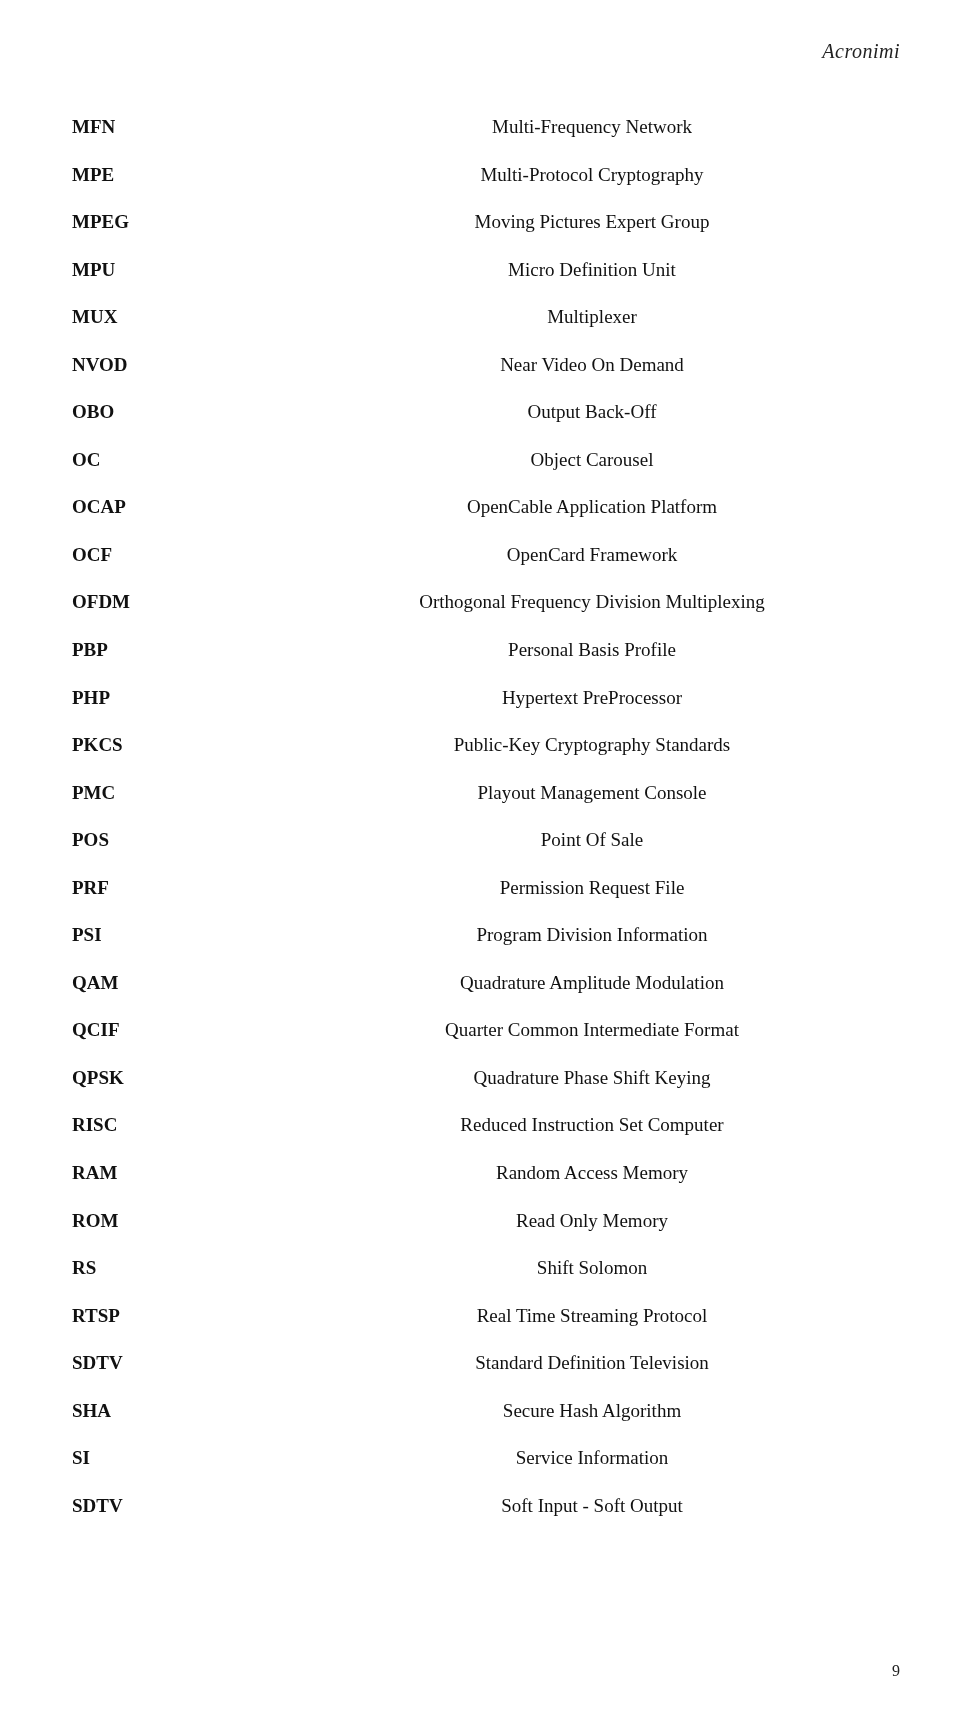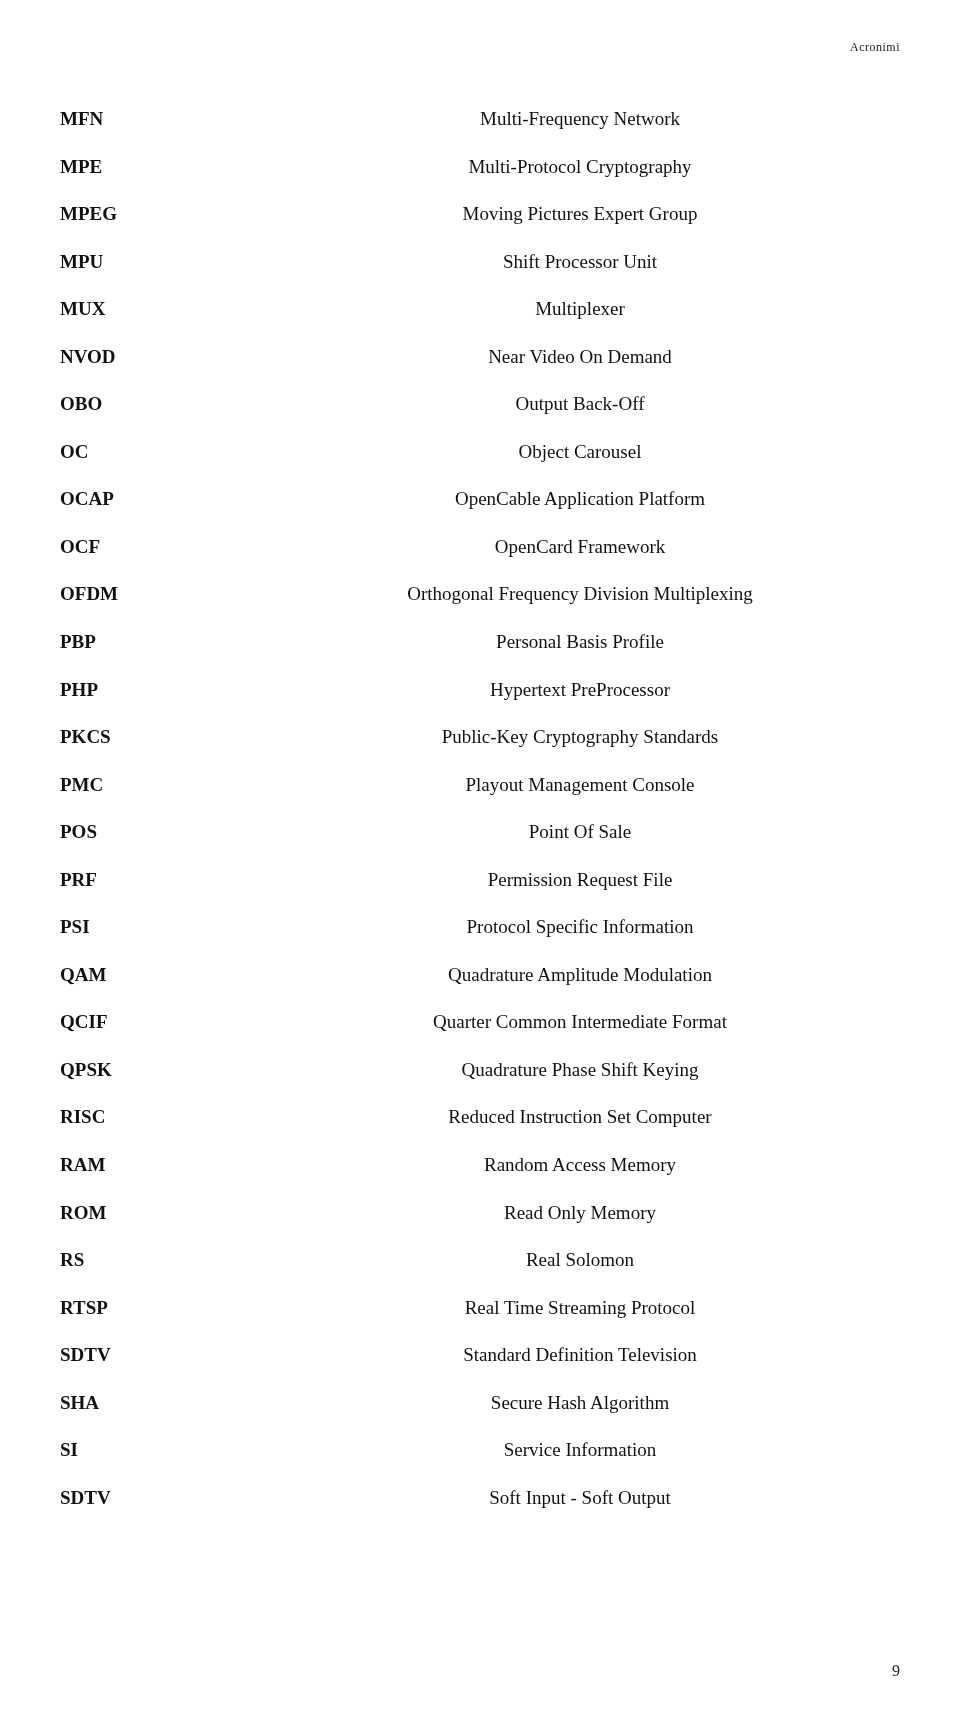--- a/index.html
+++ b/index.html
@@ -12,29 +12,31 @@
       background: #ffffff;
       font-family: 'Georgia', 'Times New Roman', Times, serif;
       width: 960px;
       min-height: 1715px;
       position: relative;
       padding: 40px 60px 60px 60px;
     }
 
     .page-header {
       text-align: right;
-      font-size: 12px;
+      font-size: 20px;
       color: #222;
       margin-bottom: 40px;
+      font-style: italic;
       letter-spacing: 0.5px;
     }
 
     .acronym-table {
       width: 100%;
       border-collapse: collapse;
+      margin-left: 12px;
     }
 
     .acronym-table tr {
       vertical-align: top;
     }
 
     .acronym-table td {
       padding: 10px 0 10px 0;
       font-size: 19px;
       color: #111;
@@ -76,21 +78,21 @@
       <tr>
         <td class="acronym-col">MPE</td>
         <td class="definition-col">Multi-Protocol Cryptography</td>
       </tr>
       <tr>
         <td class="acronym-col">MPEG</td>
         <td class="definition-col">Moving Pictures Expert Group</td>
       </tr>
       <tr>
         <td class="acronym-col">MPU</td>
-        <td class="definition-col">Shift Processor Unit</td>
+        <td class="definition-col">Micro Definition Unit</td>
       </tr>
       <tr>
         <td class="acronym-col">MUX</td>
         <td class="definition-col">Multiplexer</td>
       </tr>
       <tr>
         <td class="acronym-col">NVOD</td>
         <td class="definition-col">Near Video On Demand</td>
       </tr>
       <tr>
@@ -132,21 +134,21 @@
       <tr>
         <td class="acronym-col">POS</td>
         <td class="definition-col">Point Of Sale</td>
       </tr>
       <tr>
         <td class="acronym-col">PRF</td>
         <td class="definition-col">Permission Request File</td>
       </tr>
       <tr>
         <td class="acronym-col">PSI</td>
-        <td class="definition-col">Protocol Specific Information</td>
+        <td class="definition-col">Program Division Information</td>
       </tr>
       <tr>
         <td class="acronym-col">QAM</td>
         <td class="definition-col">Quadrature Amplitude Modulation</td>
       </tr>
       <tr>
         <td class="acronym-col">QCIF</td>
         <td class="definition-col">Quarter Common Intermediate Format</td>
       </tr>
       <tr>
@@ -160,21 +162,21 @@
       <tr>
         <td class="acronym-col">RAM</td>
         <td class="definition-col">Random Access Memory</td>
       </tr>
       <tr>
         <td class="acronym-col">ROM</td>
         <td class="definition-col">Read Only Memory</td>
       </tr>
       <tr>
         <td class="acronym-col">RS</td>
-        <td class="definition-col">Real Solomon</td>
+        <td class="definition-col">Shift Solomon</td>
       </tr>
       <tr>
         <td class="acronym-col">RTSP</td>
         <td class="definition-col">Real Time Streaming Protocol</td>
       </tr>
       <tr>
         <td class="acronym-col">SDTV</td>
         <td class="definition-col">Standard Definition Television</td>
       </tr>
       <tr>

